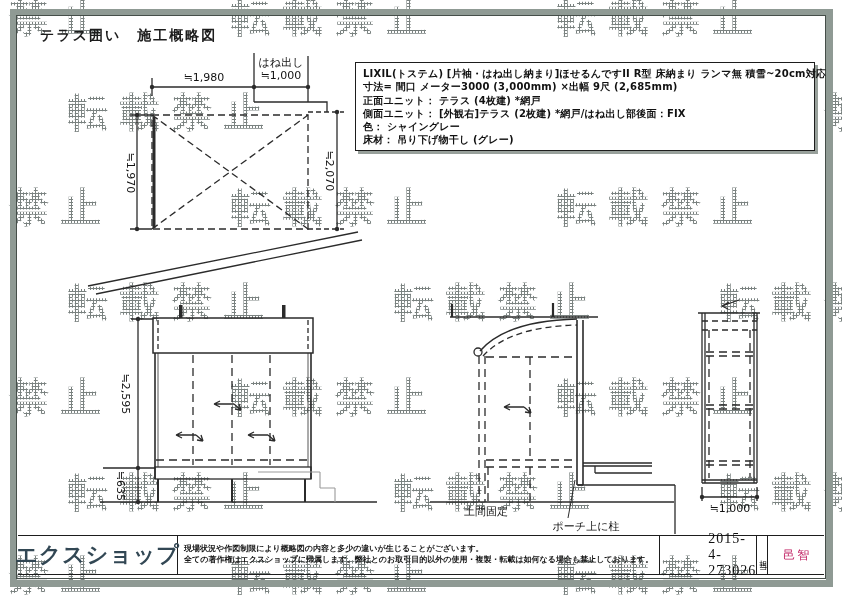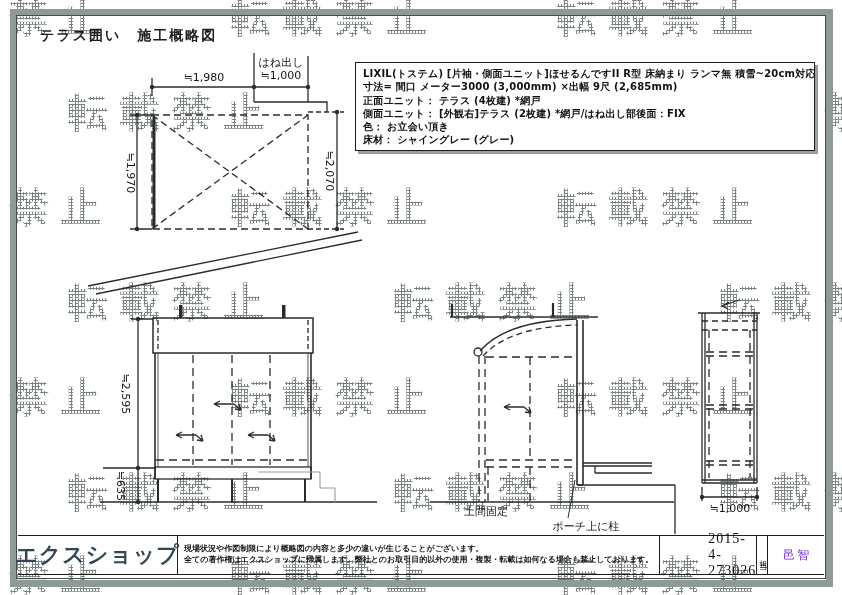--- a/index.html
+++ b/index.html
@@ -46,21 +46,21 @@
   .cell-disc{flex:1;flex-direction:column;align-items:flex-start;justify-content:center;
              padding:2px 6px;}
   .disc-line{font-size:8px;line-height:10.6px;font-weight:600;color:#151515;white-space:nowrap;}
   .cell-num{width:128px;margin-left:48px;}
   .num{font-family:"Liberation Serif","DejaVu Serif",serif;font-size:14px;color:#111;
        letter-spacing:1px;}
   .cell-staff{width:14px;padding:0;}
   .staff-label{writing-mode:vertical-rl;text-orientation:upright;font-size:8px;line-height:10px;
                color:#111;letter-spacing:1px;}
   .cell-name{flex:0 0 58px;border-right:none;}
-  .name{font-size:12px;color:#6d28d9;letter-spacing:2px;}
+  .name{font-size:12px;color:#be185d;letter-spacing:2px;}
 </style>
 </head>
 <body>
 
 <div class="page">
 
   <div class="wm-layer" id="wmLayer">
       <span class="wm" style="left: -95px; top: -10px;">転載禁止</span>
       <span class="wm" style="left: 231px; top: -10px;">転載禁止</span>
       <span class="wm" style="left: 557px; top: -10px;">転載禁止</span>
@@ -83,26 +83,26 @@
       <span class="wm" style="left: 231px; top: 548px;">転載禁止</span>
       <span class="wm" style="left: 557px; top: 548px;">転載禁止</span>
     </div>
 
   <div class="frame-outer"></div>
   <div class="frame-inner"></div>
 
   <div class="title">テラス囲い　施工概略図</div>
 
   <div class="spec-box">
-      <div class="spec-line">LIXIL(トステム) [片袖・側面ユニット]ほせるんですII R型 床納まり ランマ無 積雪~20cm対応</div>
+      <div class="spec-line">LIXIL(トステム) [片袖・はね出し納まり]ほせるんですII R型 床納まり ランマ無 積雪~20cm対応</div>
       <div class="spec-line">寸法= 間口 メーター3000 (3,000mm) ×出幅 9尺 (2,685mm)</div>
       <div class="spec-line">正面ユニット： テラス (4枚建) *網戸</div>
       <div class="spec-line">側面ユニット： [外観右]テラス (2枚建) *網戸/はね出し部後面：FIX</div>
-      <div class="spec-line">色： お立会い頂き</div>
-      <div class="spec-line">床材： シャイングレー (グレー)</div>
+      <div class="spec-line">色： シャイングレー</div>
+      <div class="spec-line">床材： 吊り下げ物干し (グレー)</div>
     </div>
 
   <svg class="draw" width="842" height="595" viewBox="0 0 842 595">
     <g stroke="#2b2b2b" stroke-width="1.3" fill="none">
 
       <g>
 
         <path d="M152,78 V96"></path>
         <path d="M152,87 H308"></path>
         <circle cx="152" cy="87" r="2.2" fill="#2b2b2b" stroke="none"></circle>

